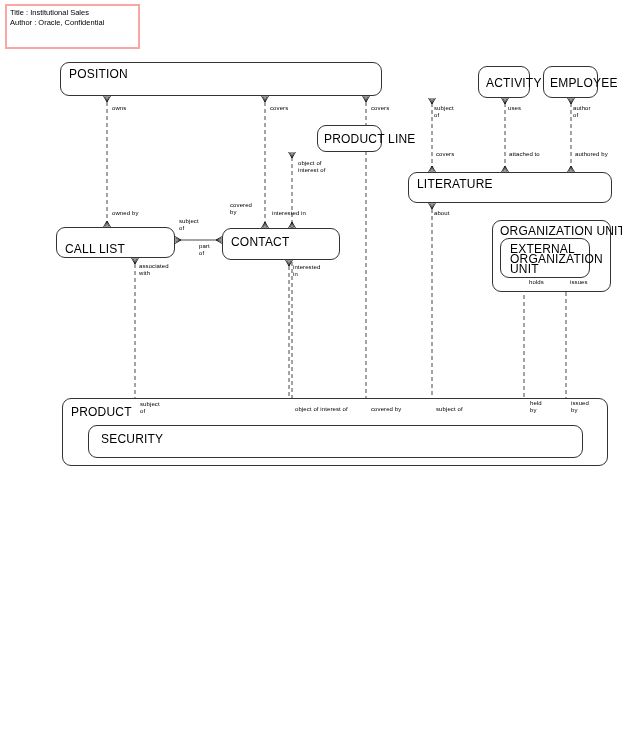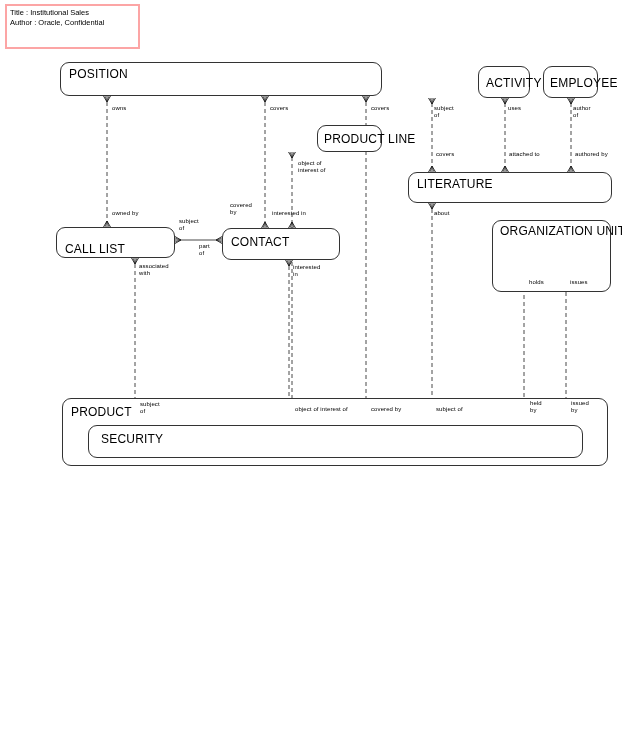--- a/index.html
+++ b/index.html
@@ -142,20 +142,25 @@
   </div>
 
   <div class="ent" style="left:408px;top:172px;width:204px;height:31px;padding-left:35px;">
     <span class="lbl">LITERATURE</span>
   </div>
 
   <div class="ent" style="left:492px;top:220px;width:119px;height:72px;">
     <span class="lbl" style="top:5px;left:7px;">ORGANIZATION UNIT</span>
   </div>
 
+  <div class="ent nested multiline" style="left:500px;top:238px;width:90px;height:40px;">
+    <span class="lbl" style="top:5px;left:9px;">EXTERNAL
+ORGANIZATION
+UNIT</span>
+  </div>
 
   <div class="ent" style="left:56px;top:227px;width:119px;height:31px;">
     <span class="lbl" style="top:8px;margin-top:8px;">CALL LIST</span>
   </div>
 
   <div class="ent" style="left:222px;top:228px;width:118px;height:32px;">
     <span class="lbl" style="top:8px;">CONTACT</span>
   </div>
 
   <div class="ent" style="left:62px;top:398px;width:546px;height:68px;">

